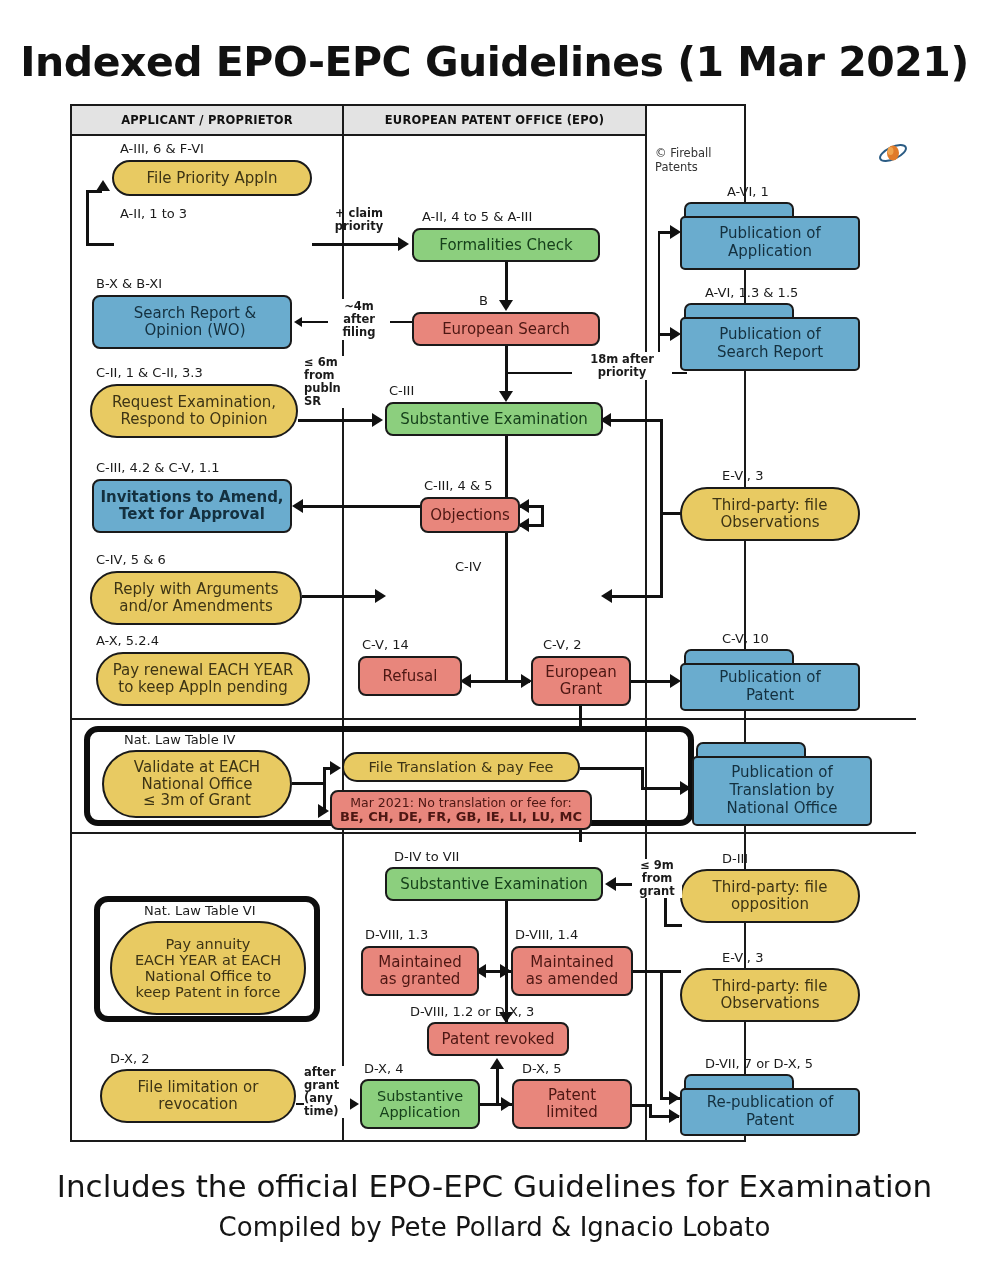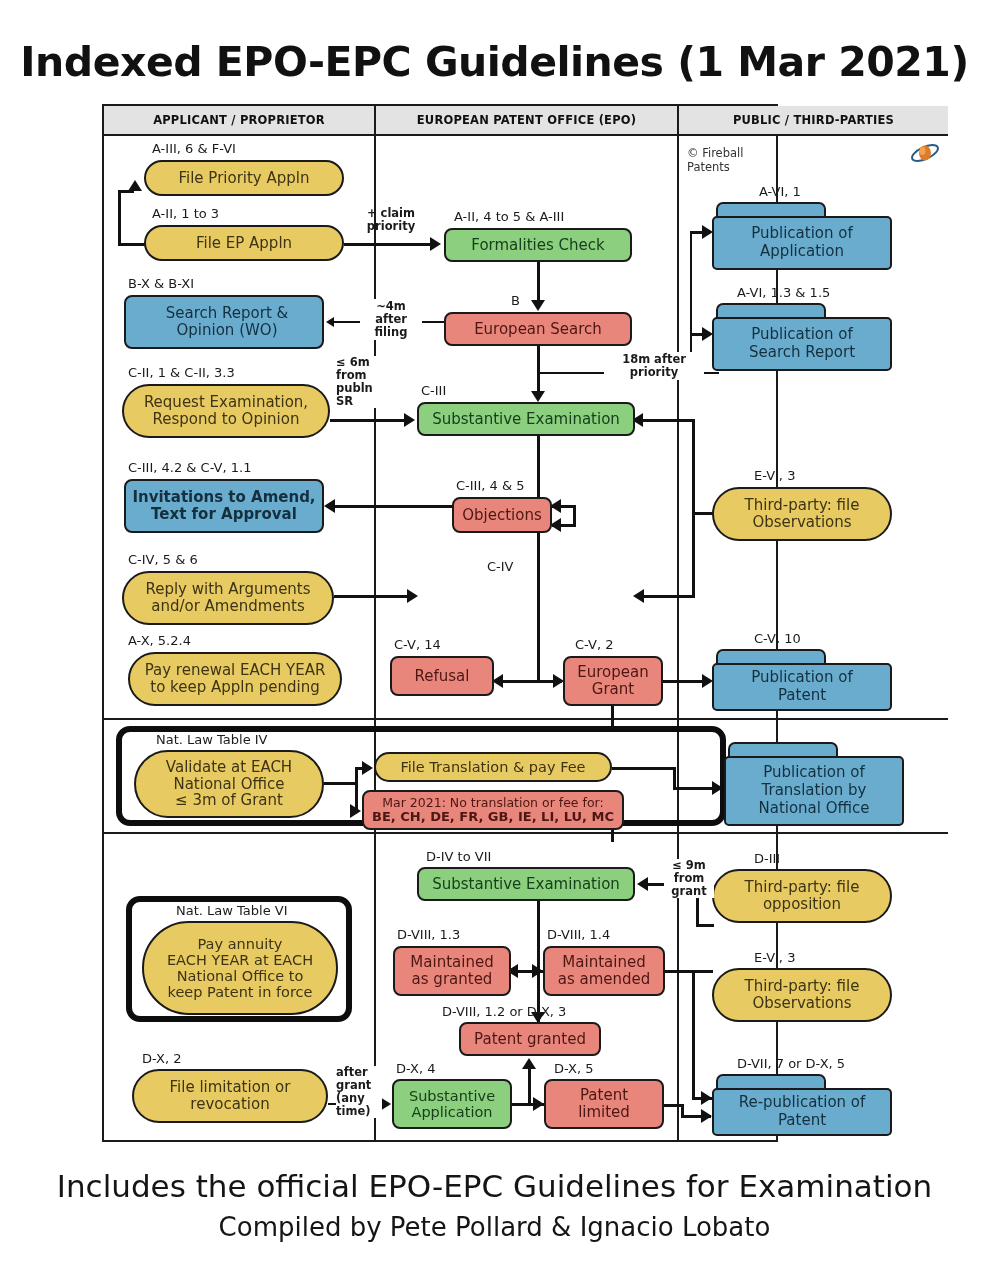--- a/index.html
+++ b/index.html
@@ -14,21 +14,21 @@
   #footer1{
     position:absolute;left:0;top:1168px;width:989px;text-align:center;
     font-family:"DejaVu Sans", sans-serif;font-size:31px;color:#151515;
   }
   #footer2{
     position:absolute;left:0;top:1212px;width:989px;text-align:center;
     font-family:"DejaVu Sans", sans-serif;font-size:26px;color:#151515;
   }
 
   
-  #frame{position:absolute;left:70px;top:104px;width:676px;height:1038px;border:2px solid #1a1a1a;box-sizing:border-box;margin-left:32px;}
+  #frame{position:absolute;left:70px;top:104px;width:676px;height:1038px;border:2px solid #1a1a1a;box-sizing:border-box;}
   .colhead{
     position:absolute;top:0;height:30px;background:#e3e3e3;border-bottom:2px solid #1a1a1a;
     box-sizing:border-box;display:flex;align-items:center;justify-content:center;
     font-size:11.5px;font-weight:bold;letter-spacing:0.2px;color:#111;
   }
   .vdiv{position:absolute;top:0;width:2px;background:#1a1a1a;}
 
   
   .hsep{position:absolute;left:0;width:844px;height:2px;background:#1a1a1a;}
 
@@ -93,46 +93,40 @@
 <div id="title">Indexed EPO-EPC Guidelines (1 Mar 2021)</div>
 
 <div id="frame">
 
   <div class="colhead" style="left:0;width:270px;">
     <span>APPLICANT / PROPRIETOR</span>
   </div>
   <div class="colhead" style="left:272px;width:301px;justify-content:center;">
     <span>EUROPEAN PATENT OFFICE (EPO)</span>
   </div>
-  <div class="colhead" style="left:575px;width:269px;">
-    <span>PUBLIC / THIRD-PARTIES</span>
-  </div>
 
   <div class="vdiv" style="left:270px;height:1034px;"></div>
   <div class="vdiv" style="left:573px;height:1034px;"></div>
 
   <div class="hsep" style="top:612px;"></div>
   <div class="hsep" style="top:726px;"></div>
 
   <div id="copy" style="left:583px;top:40px;">© Fireball Patents</div>
   <svg id="logo" style="left:806px;top:34px;" viewBox="0 0 60 52">
     <ellipse cx="30" cy="26" rx="28" ry="12" transform="rotate(-25 30 26)" fill="none" stroke="#2b5c84" stroke-width="4"></ellipse>
     <ellipse cx="30" cy="26" rx="12" ry="15" fill="#e07b2a"></ellipse>
     <ellipse cx="25" cy="22" rx="6" ry="8" fill="#f0a44f"></ellipse>
   </svg>
 
   <div class="cap" style="left:48px;top:35px;">A-III, 6 &amp; F-VI</div>
   <div class="node yellow" style="left:40px;top:54px;width:200px;height:36px;">
     <span class="t">File Priority Appln</span>
   </div>
 
   <div class="cap" style="left:48px;top:100px;">A-II, 1 to 3</div>
-  <div class="node yellow" style="left:40px;top:119px;width:200px;height:36px;">
-    <span class="t">File EP Appln</span>
-  </div>
 
   <div class="cap" style="left:24px;top:170px;">B-X &amp; B-XI</div>
   <div class="node blue" style="left:20px;top:189px;width:200px;height:54px;padding-left:6px;">
     <span class="t" style="white-space:pre-line;">Search Report &amp;
 Opinion (WO)</span>
   </div>
 
   <div class="cap" style="left:24px;top:259px;">C-II, 1 &amp; C-II, 3.3</div>
   <div class="node yellow" style="left:18px;top:278px;width:208px;height:54px;">
     <span class="t" style="white-space:pre-line;">Request Examination,
@@ -259,21 +253,21 @@
   </div>
 
   <div class="cap" style="left:443px;top:821px;">D-VIII, 1.4</div>
   <div class="node red" style="left:439px;top:840px;width:122px;height:50px;">
     <span class="t" style="white-space:pre-line;">Maintained
 as amended</span>
   </div>
 
   <div class="cap" style="left:338px;top:898px;">D-VIII, 1.2  or D-X, 3</div>
   <div class="node red" style="left:355px;top:916px;width:142px;height:34px;">
-    <span class="t">Patent granted</span>
+    <span class="t">Patent revoked</span>
   </div>
 
   <div class="cap" style="left:292px;top:955px;">D-X, 4</div>
   <div class="node green" style="left:288px;top:973px;width:120px;height:50px;">
     <span class="t" style="white-space:pre-line;font-size:14.5px;">Substantive
 Application</span>
   </div>
 
   <div class="cap" style="left:450px;top:955px;">D-X, 5</div>
   <div class="node red" style="left:440px;top:973px;width:120px;height:50px;">

